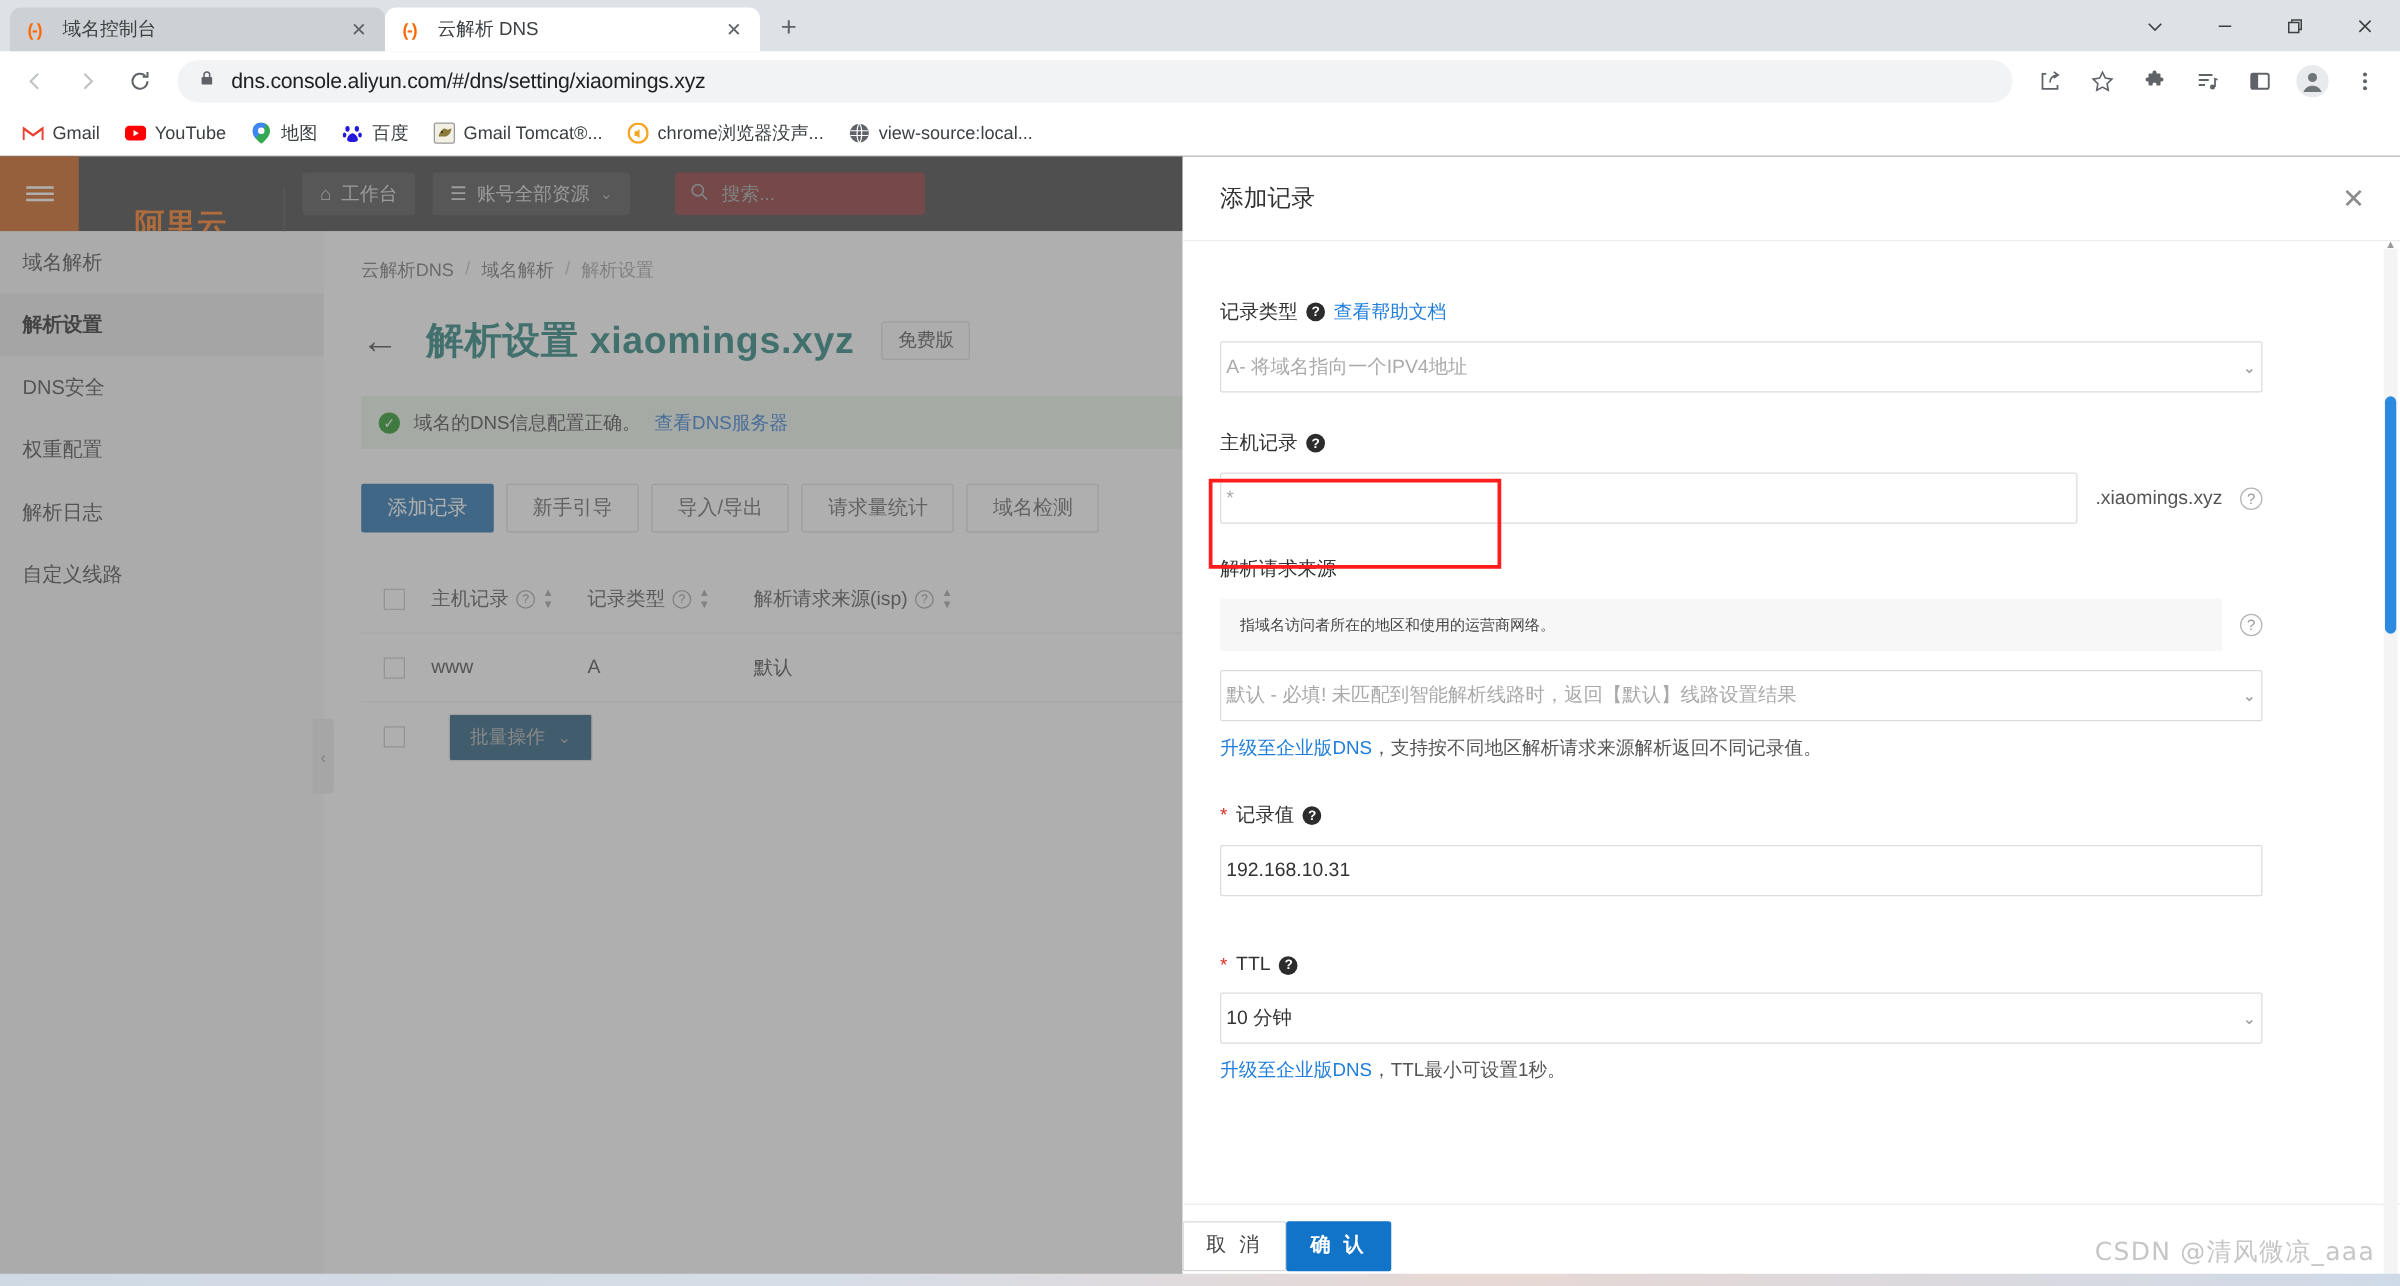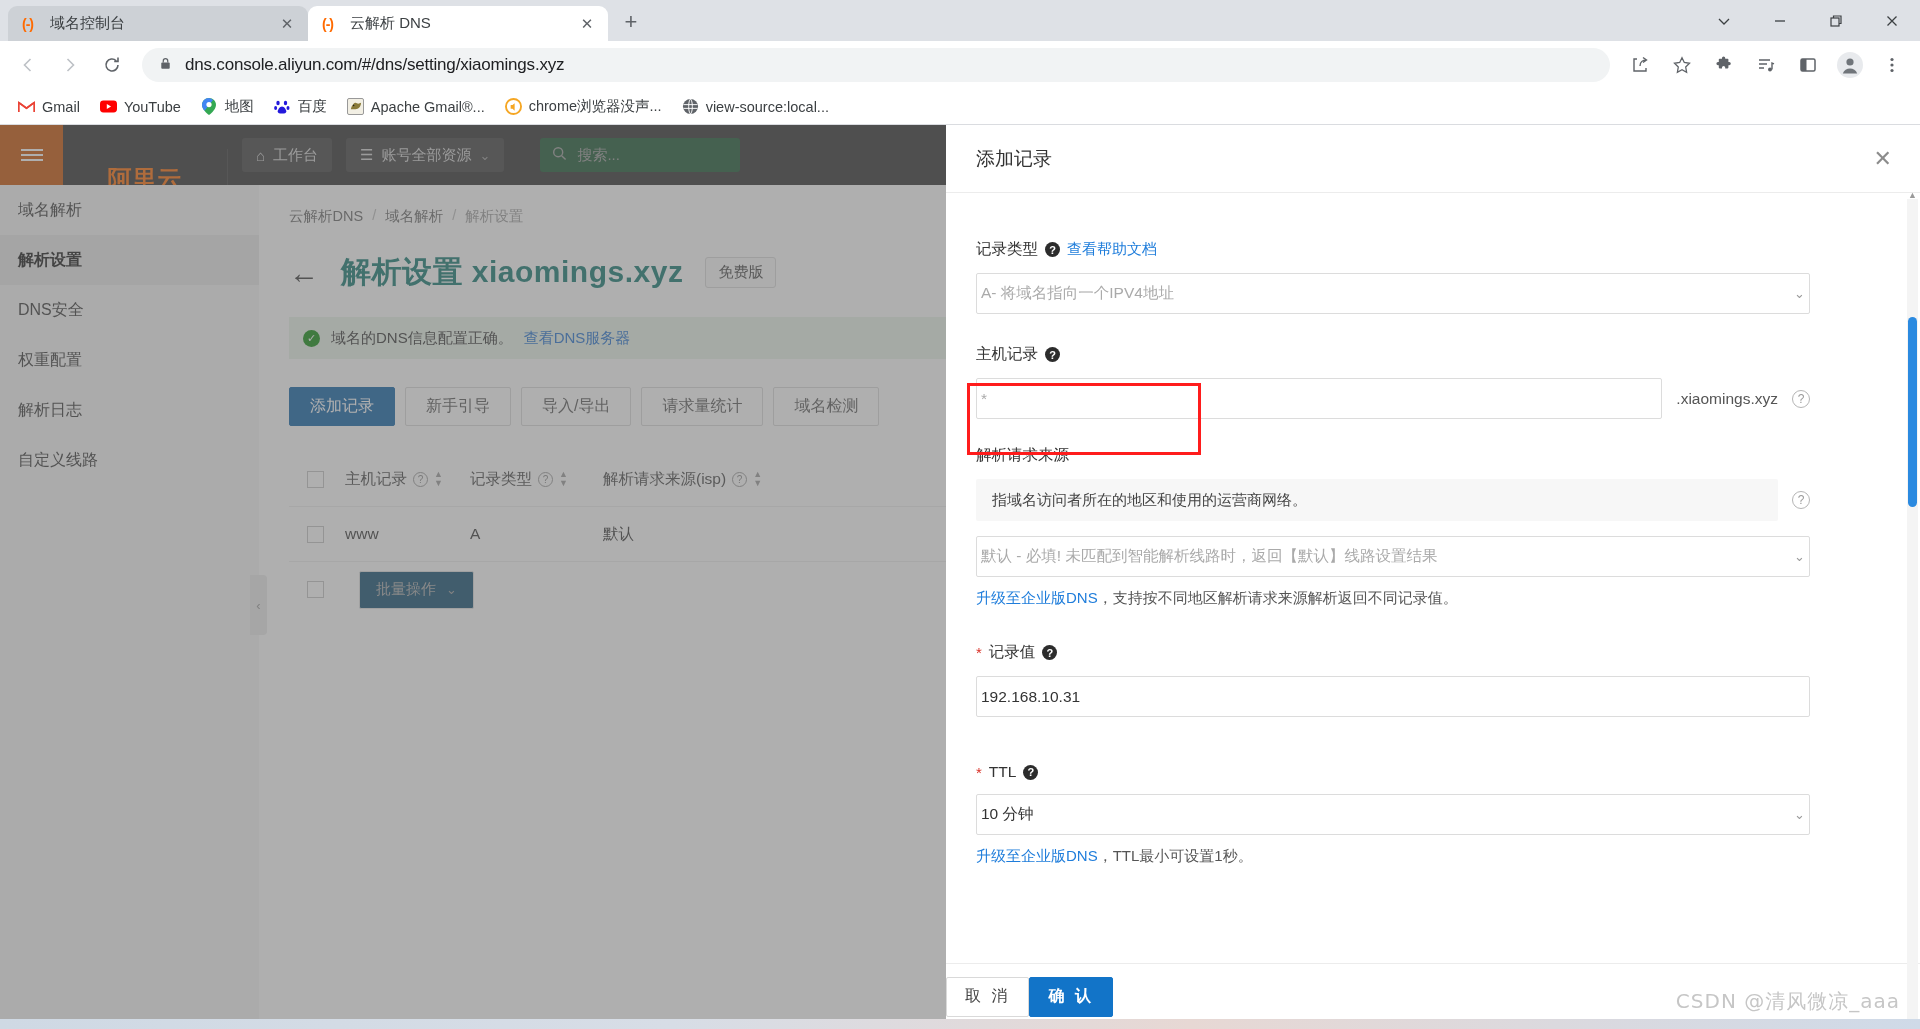--- a/index.html
+++ b/index.html
@@ -104,21 +104,21 @@
     margin-top: 48px;
   }
   .ali-logo-txt { color: #ff6a00; font-size: 24px; font-weight: bold; letter-spacing: 1px; }
   .hd-btn {
     margin-left: 14px; height: 34px; padding: 0 14px; border-radius: 3px;
     background: #3c3c3c; color: #d2d2d2; font-size: 15px;
     display: flex; align-items: center; gap: 8px;
   }
   .hd-search {
     margin-left: 36px; width: 200px; height: 34px; border-radius: 3px;
-    background: #14532d; color: #9a9a9a; font-size: 15px;
+    background: #7f1d1d; color: #9a9a9a; font-size: 15px;
     display: flex; align-items: center; gap: 10px; padding: 0 12px;
   }
 
   .body-wrap { display: flex; height: 844px; }
   .sidebar { width: 259px; background: #f5f5f5; flex: 0 0 259px; }
   .side-item {
     height: 50px; display: flex; align-items: center; padding-left: 18px;
     font-size: 16px; color: #333;
   }
   .side-item.title { color: #333; }
@@ -224,21 +224,21 @@
   .inp.ph { color: #aaa; }
   .inp.sel { justify-content: space-between; }
   .chev { color: #9a9a9a; font-size: 13px; }
 
   .row-host { display: flex; align-items: center; gap: 14px; }
   .row-host .inp { flex: 1; }
   .suffix { font-size: 15.5px; color: #555; white-space: nowrap; }
 
   .note-box {
     background: #f7f7f7; height: 42px; display: flex; align-items: center;
-    padding: 0 16px; font-size: 15px; color: #444; border-radius: 2px;
+    padding: 0 16px; font-size: 12px; color: #444; border-radius: 2px;
   }
   .row-note { display: flex; align-items: center; gap: 14px; }
   .row-note .note-box { flex: 1; }
 
   .hint { font-size: 15px; color: #555; margin-top: 12px; }
   .hint a { color: #1f7ddb; text-decoration: none; }
 
   
   .annot {
     position: absolute; border: 3px solid #ff1c1c; pointer-events: none;
@@ -446,21 +446,21 @@
       </span>
       <span>百度</span>
     </div>
     <div class="bm">
       <span class="bm-ico" style="border:1px solid #999;background:#f2efe4;">
         <svg width="13" height="13" viewBox="0 0 14 14">
             <path d="M2 10c1-5 4-7 5-7s2 1 3 1 2-1 3-1c0 4-3 7-6 7z" fill="#8a7b3a"></path>
             <circle cx="5" cy="6" r=".8" fill="#222"></circle>
           </svg>
       </span>
-      <span>Apache Gmail®...</span>
+      <span>Gmail Tomcat®...</span>
     </div>
     <div class="bm">
       <span class="bm-ico">
         <svg width="17" height="17" viewBox="0 0 18 18">
             <circle cx="9" cy="9" r="8" fill="none" stroke="#f5a623" stroke-width="2"></circle>
             <path d="M6 7.5h2l2.2-2v8l-2.2-2H6z" fill="#f5a623"></path>
           </svg>
       </span>
       <span>chrome浏览器没声...</span>
     </div>

